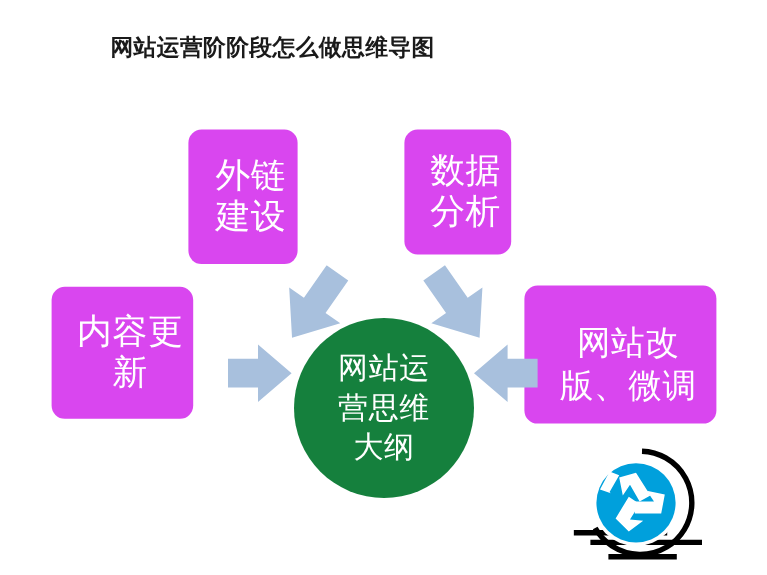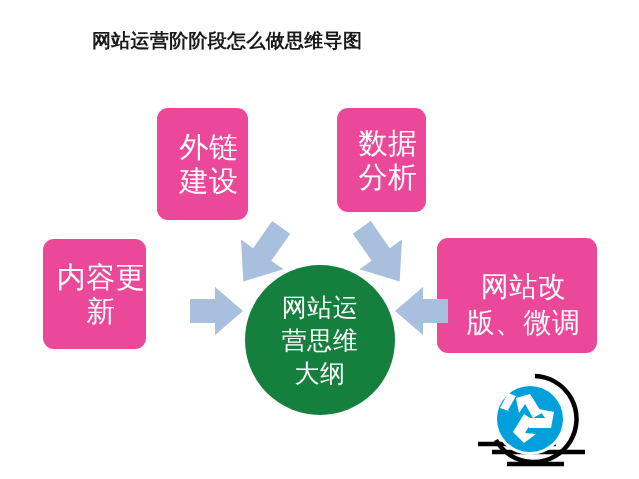--- a/index.html
+++ b/index.html
@@ -43,21 +43,21 @@
   #diagram {
     position: absolute;
     left: 0; top: 0;
     width: 639px;
     height: 479px;
   }
 
   
   .node-box {
     position: absolute;
-    background: #ec4899;
+    background: #d946ef;
     border-radius: 11px;
     display: flex;
     align-items: center;
     justify-content: center;
     box-sizing: border-box;
     color: #ffffff;
     padding-left: 13px;
   }
   .node-box .node-label {
     font-family: "Liberation Serif", "DejaVu Serif", serif;
@@ -77,21 +77,21 @@
   }
   #node-analytics {
     left: 337px;
     top: 108px;
     width: 89px;
     height: 104px;
   }
   #node-content {
     left: 43px;
     top: 239px;
-    width: 103px;
+    width: 118px;
     height: 110px;
   }
   #node-revision {
     left: 437px;
     top: 238px;
     width: 160px;
     height: 115px;
   }
   #node-revision .node-label {
     font-size: 28px;

